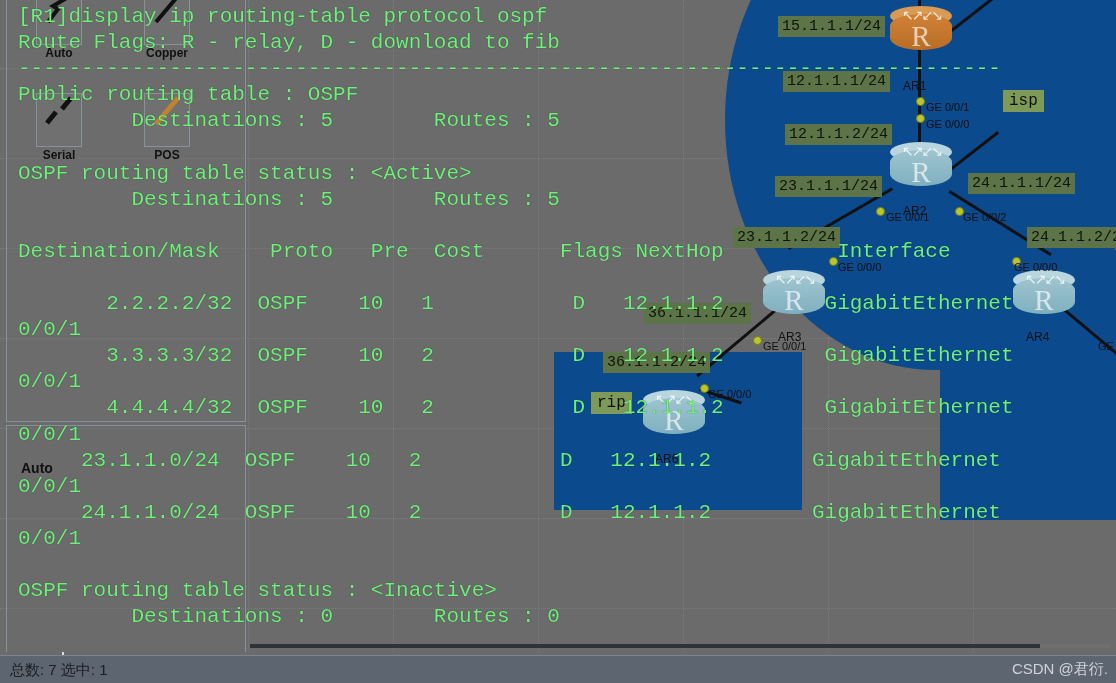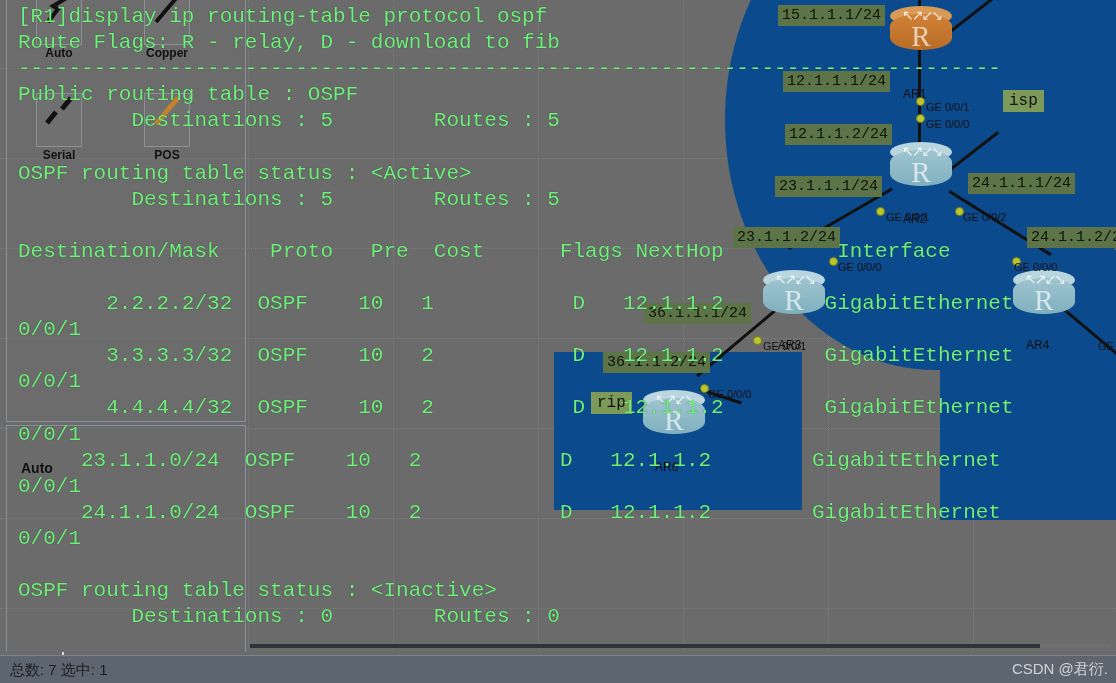--- a/index.html
+++ b/index.html
@@ -24,21 +24,21 @@
   .router.orange .body{background:linear-gradient(180deg,#cf8237,#b96c24);}
   .router.orange .top{background:#d99a55;}
   .router .rglyph{position:absolute;left:0;right:0;top:18px;text-align:center;
       font-size:29px;line-height:29px;color:rgba(255,255,255,.65);font-family:"Liberation Serif",serif;}
   .router .arrows{position:absolute;left:12px;top:2px;width:38px;height:18px;
       color:rgba(255,255,255,.78);font-size:14px;line-height:18px;text-align:center;letter-spacing:-2px;}
 
   .link{position:absolute;height:0;border-top:3px solid #111;transform-origin:0 0;}
   .port-dot{position:absolute;width:7px;height:7px;border-radius:50%;background:#b9c631;border:1px solid #76800f;}
   .port-lbl{position:absolute;font-size:11px;color:#111;white-space:nowrap;font-family:"Liberation Sans",sans-serif;margin-top:8px;}
-  .dev-lbl{position:absolute;font-size:12px;color:#111;white-space:nowrap;margin-top:8px;}
+  .dev-lbl{position:absolute;font-size:12px;color:#111;white-space:nowrap;}
   .ip-lbl{position:absolute;background:#5d7448;color:#0e1407;font-size:15px;line-height:19px;
       padding:1px 4px;white-space:nowrap;font-family:"Liberation Mono","DejaVu Sans Mono",monospace;}
   .zone-lbl{position:absolute;background:#7e9a59;color:#111;font-size:16px;line-height:20px;
       padding:1px 6px;white-space:nowrap;font-family:"Liberation Mono","DejaVu Sans Mono",monospace;}
 
   
   #palette{position:absolute;left:6px;top:-4px;width:238px;height:424px;
       border:1px solid #8a9099;background:rgba(110,110,110,.28);}
   #palette2{position:absolute;left:6px;top:425px;width:238px;height:226px;
       border:1px solid #8a9099;background:rgba(110,110,110,.22);}
@@ -155,21 +155,21 @@
     <div class="port-lbl" style="left:926px;top:93px">GE 0/0/1</div>
     <div class="port-lbl" style="left:926px;top:110px">GE 0/0/0</div>
     <div class="port-lbl" style="left:886px;top:203px">GE 0/0/1</div>
     <div class="port-lbl" style="left:963px;top:203px">GE 0/0/2</div>
     <div class="port-lbl" style="left:838px;top:253px">GE 0/0/0</div>
     <div class="port-lbl" style="left:1014px;top:253px">GE 0/0/0</div>
     <div class="port-lbl" style="left:763px;top:332px">GE 0/0/1</div>
     <div class="port-lbl" style="left:708px;top:380px">GE 0/0/0</div>
     <div class="port-lbl" style="left:1098px;top:332px">GE 0/0/0</div>
 
-    <div class="ip-lbl" style="left:778px;top:5px">15.1.1.1/24</div>
+    <div class="ip-lbl" style="left:778px;top:16px">15.1.1.1/24</div>
     <div class="ip-lbl" style="left:783px;top:71px">12.1.1.1/24</div>
     <div class="ip-lbl" style="left:785px;top:124px">12.1.1.2/24</div>
     <div class="ip-lbl" style="left:775px;top:176px">23.1.1.1/24</div>
     <div class="ip-lbl" style="left:968px;top:173px">24.1.1.1/24</div>
     <div class="ip-lbl" style="left:733px;top:227px">23.1.1.2/24</div>
     <div class="ip-lbl" style="left:1027px;top:227px">24.1.1.2/24</div>
     <div class="ip-lbl" style="left:644px;top:303px">36.1.1.1/24</div>
     <div class="ip-lbl" style="left:603px;top:352px">36.1.1.2/24</div>
 
     <div class="zone-lbl" style="left:1003px;top:90px">isp</div>

